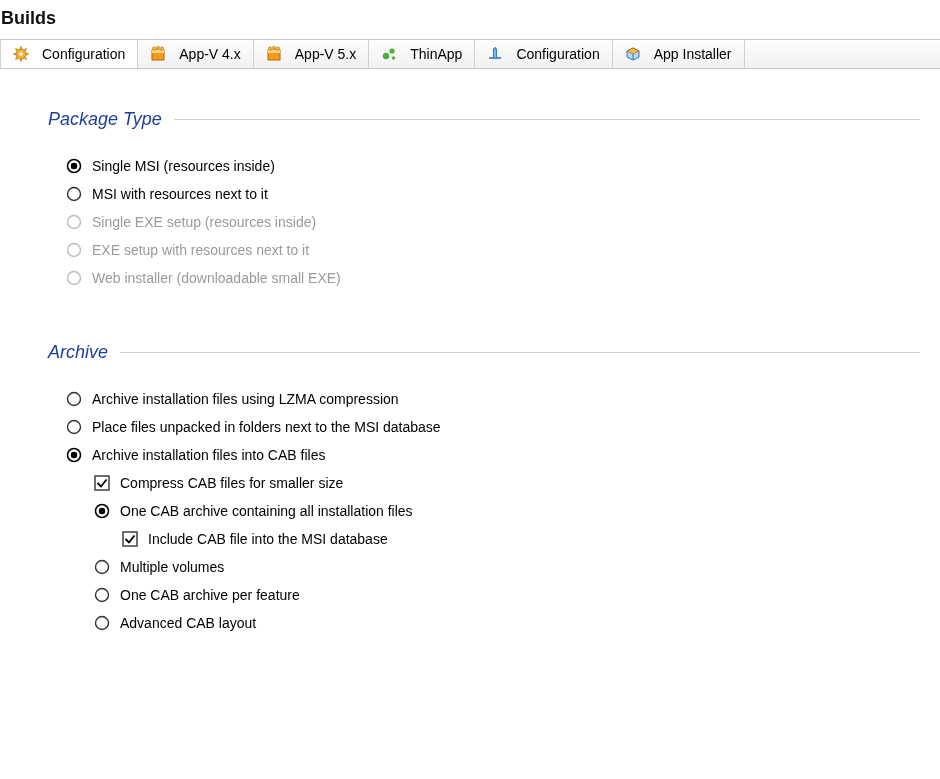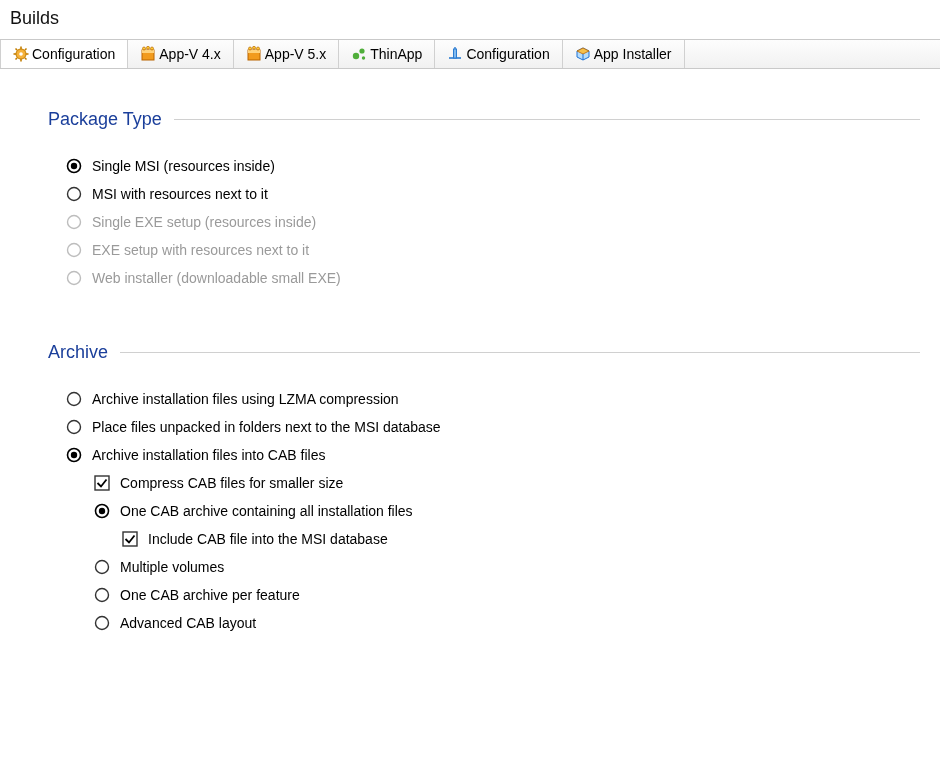--- a/index.html
+++ b/index.html
@@ -7,34 +7,35 @@
     margin: 0;
     padding: 0;
     font-family: "Segoe UI", Tahoma, sans-serif;
     font-size: 14px;
     color: #000;
     background: #fff;
     width: 940px;
   }
   .page-title {
     font-size: 18px;
-    padding: 8px 10px 10px 10px;
+    padding: 8px 10px 10px 1px;
     color: #111;
+    font-weight: bold;
   }
   .tabbar {
     display: flex;
     border-top: 1px solid #c9c9c9;
     border-bottom: 1px solid #c9c9c9;
     background: linear-gradient(#fdfdfd,#f1f1f1);
     padding: 0;
   }
   .tab {
     display: flex;
     align-items: center;
-    gap: 3px;
+    gap: 13px;
     padding: 6px 12px;
     border-right: 1px solid #d0d0d0;
     cursor: pointer;
     font-size: 14px;
     color: #000;
     white-space: nowrap;
   }
   .tab:first-child { border-left: 1px solid #d0d0d0; }
   .tab.active { background: #fff; }
   .tab .icon { width:16px; height:16px; display:inline-block; }
@@ -44,20 +45,21 @@
   .section-header {
     display: flex;
     align-items: center;
     gap: 12px;
     margin: 30px 0 12px 0;
   }
   .section-header:first-child { margin-top: 10px; }
   .section-title {
     color: #1b3f9b;
     font-size: 18px;
+    font-style: italic;
   }
   .section-line {
     flex: 1;
     height: 1px;
     background: #d0d0d0;
   }
   .option-list { padding: 10px 0 0 18px; }
   .option-row {
     display: flex;
     align-items: flex-start;

